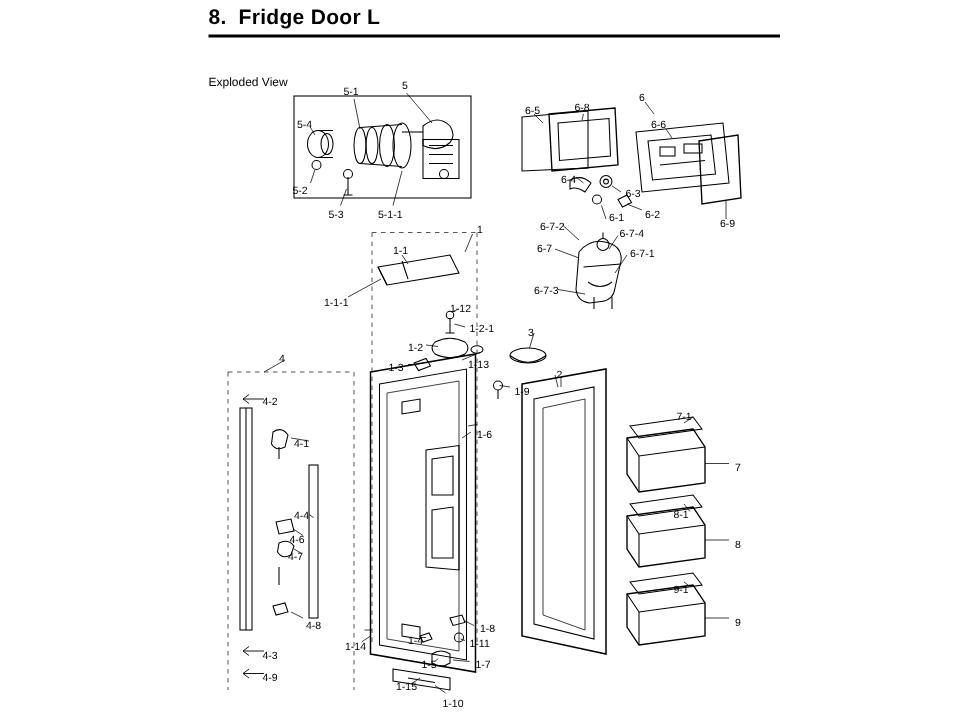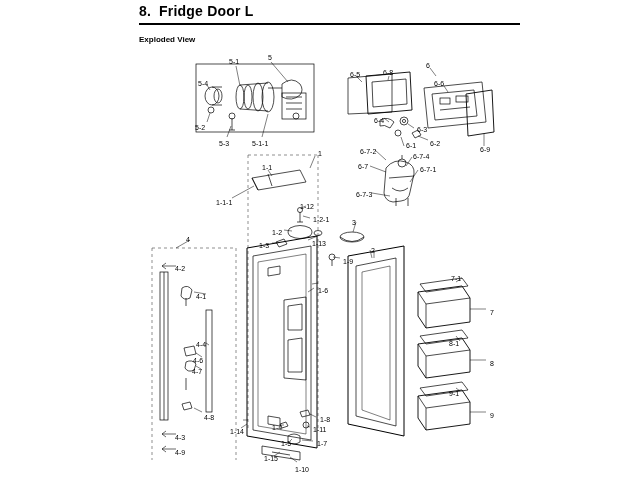--- a/index.html
+++ b/index.html
@@ -36,23 +36,23 @@
     position: absolute;
     left: 139px;
     top: 23px;
     width: 381px;
     height: 2px;
     background: #000000;
   }
   .subtitle {
     position: absolute;
     left: 139px;
-    top: 35px;
+    top: 50px;
     font-size: 8px;
-    font-weight: bold;
+    font-weight: normal;
     white-space: nowrap;
   }
   
   .lbl {
     position: absolute;
     font-size: 7px;
     line-height: 8px;
     color: #000;
     white-space: nowrap;
   }

